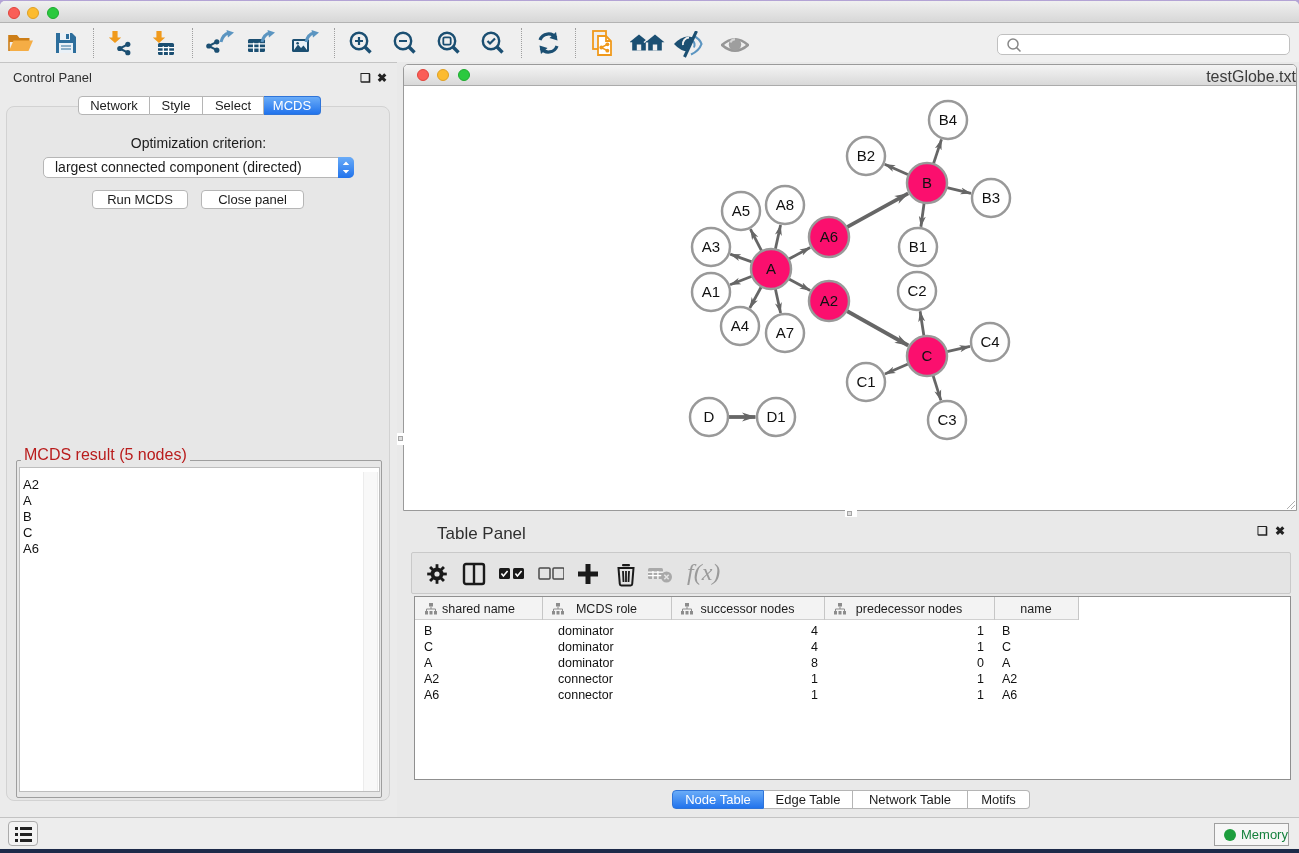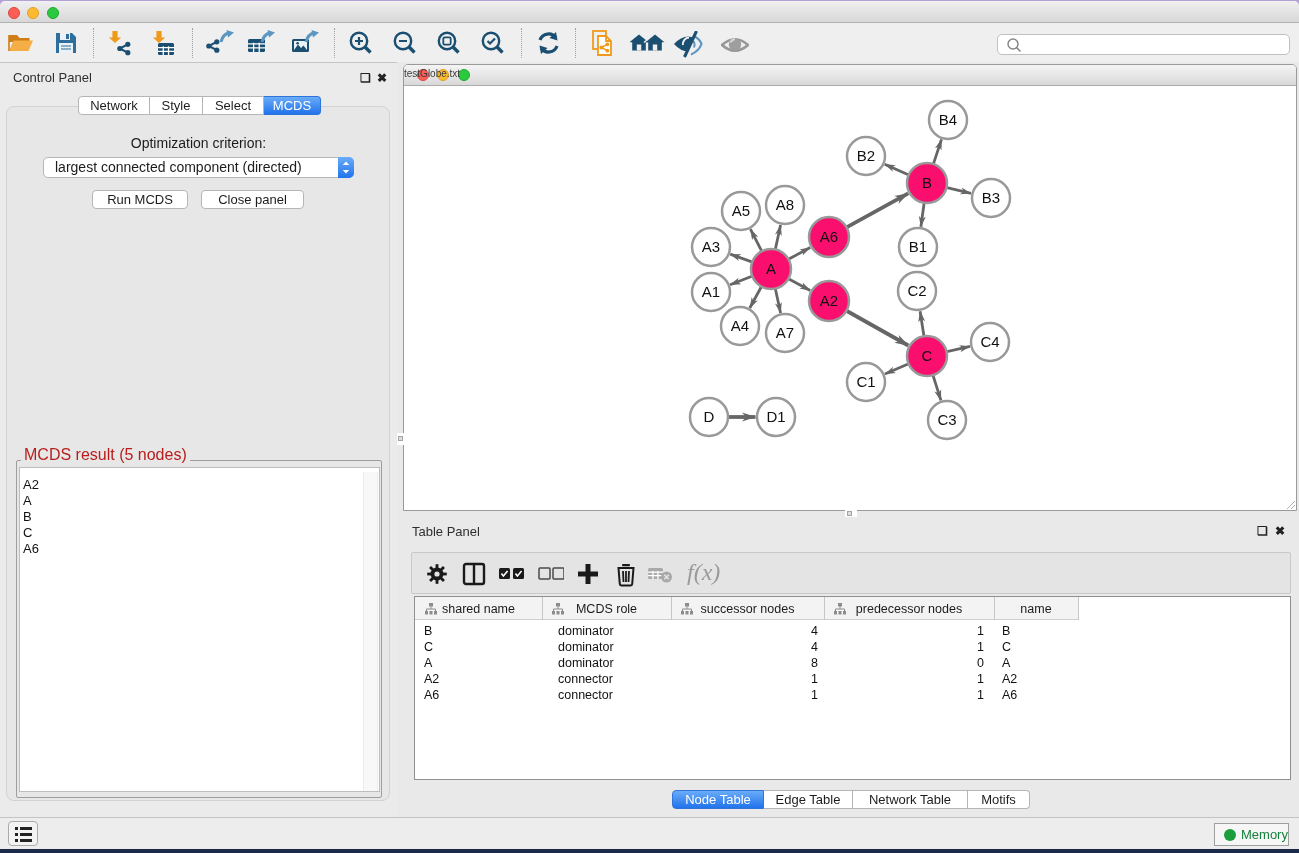--- a/index.html
+++ b/index.html
@@ -35,23 +35,23 @@
 #btn-close{left:201px;top:190px;width:103px}
 #fieldset{left:16px;top:460px;width:366px;height:338px;border:1px solid #9e9e9e;border-radius:2px}
 #fslabel{left:21px;top:446px;font-size:16px;color:#b91c1c;background:#e7e7e7;padding:0 3px}
 #mcdslist{left:19px;top:467px;width:361px;height:325px;background:#fff;border:1px solid #bdbdbd;font-size:13px;color:#111;line-height:16px;padding:9px 0 0 3px}
 #mcdsscroll{left:363px;top:472px;width:15px;height:319px;background:#f8f8f8;border-left:1px solid #ececec;border-right:1px solid #ececec}
 
 #rightbg{left:397px;top:62px;width:902px;height:755px;background:#e9e9e9}
 
 #nw{left:403px;top:64px;width:894px;height:447px;border:1px solid #9a9a9a;border-radius:5px 5px 0 0;background:#fff}
 #nwtitle{left:0;top:0;width:892px;height:21px;background:linear-gradient(#f4f4f4,#d9d9d9);border-bottom:1px solid #ababab;border-radius:4px 4px 0 0}
-#nwname{left:0;top:3px;width:892px;text-align:left;font-size:10px;color:#3c3c3c}
-
-#tp-title{left:412px;top:524px;font-size:13px;color:#2f2f2f}
+#nwname{left:0;top:3px;width:892px;text-align:right;font-size:16px;color:#3c3c3c}
+
+#tp-title{left:437px;top:524px;font-size:17px;color:#2f2f2f}
 #tp-toolbar{left:411px;top:552px;width:880px;height:42px;background:#e4e4e4;border:1px solid #c9c9c9;border-radius:2px}
 #tbl{left:414px;top:596px;width:877px;height:184px;background:#fff;border:1px solid #8f8f8f}
 #thead{left:0;top:0;width:663px;height:23px;background:#f3f3f3;border-bottom:1px solid #d0d0d0}
 .hsep{top:0;width:0;height:23px;border-left:1px solid #c6c6c6}
 .hlabel{top:5px;font-size:12.5px;color:#1c1c1c}
 .cell{font-size:12.5px;color:#111;line-height:16px}
 #tabs2{left:672px;top:790px;width:358px}
 
 #statusbar{left:0;top:817px;width:1299px;height:31px;background:#ededed;border-top:1px solid #c3c3c3}
 #listbtn{left:8px;top:3px;width:30px;height:25px;border:1px solid #ababab;border-radius:4px;background:#f3f3f3}

